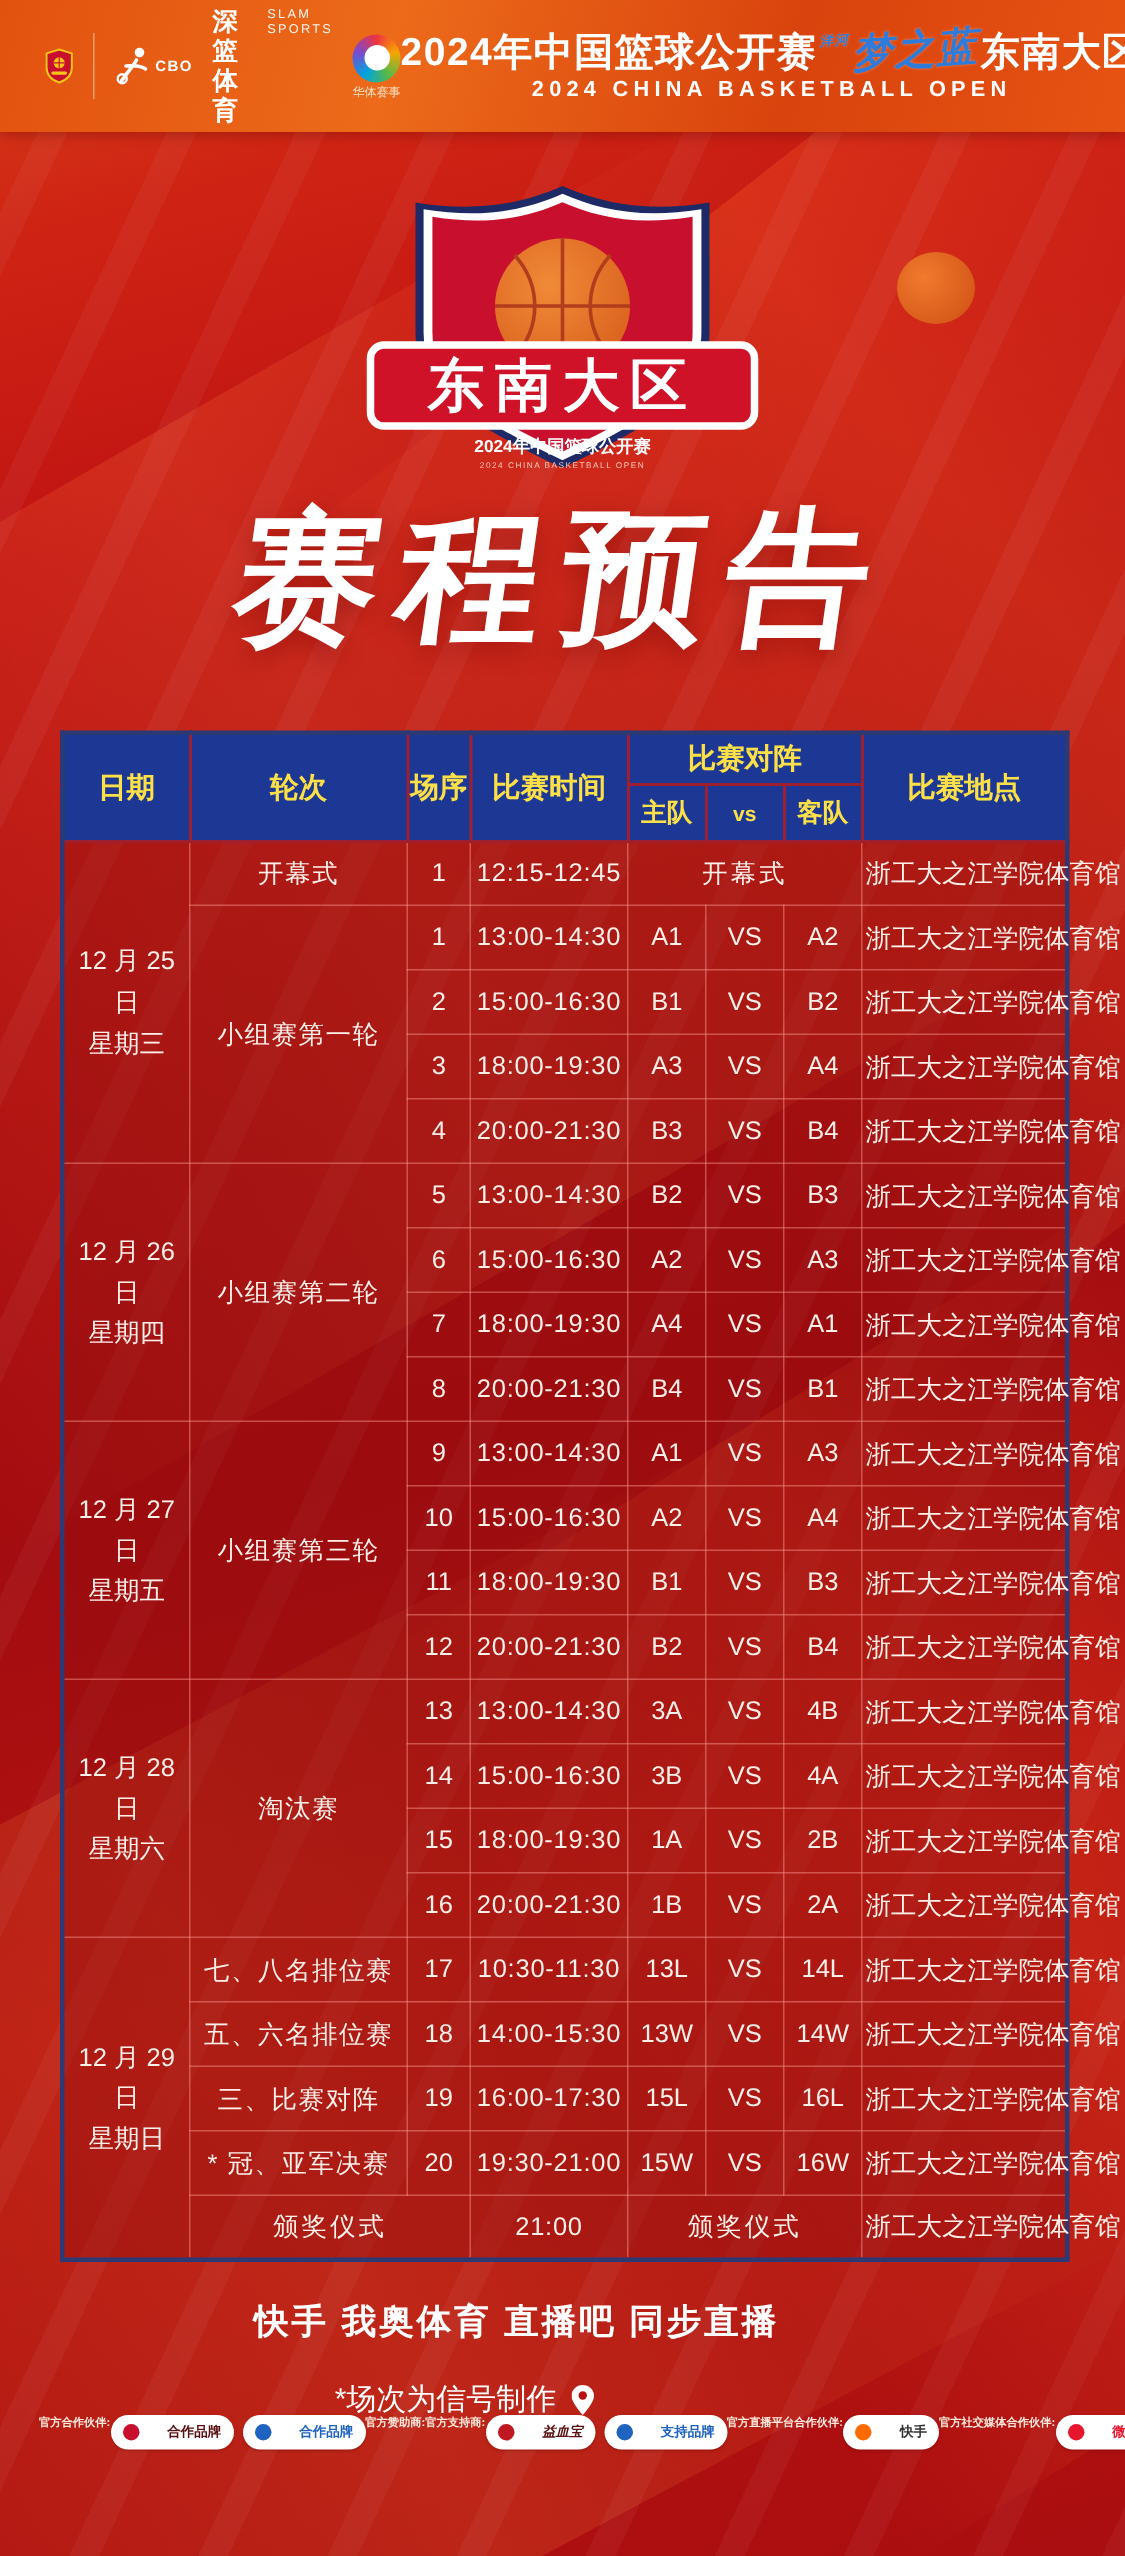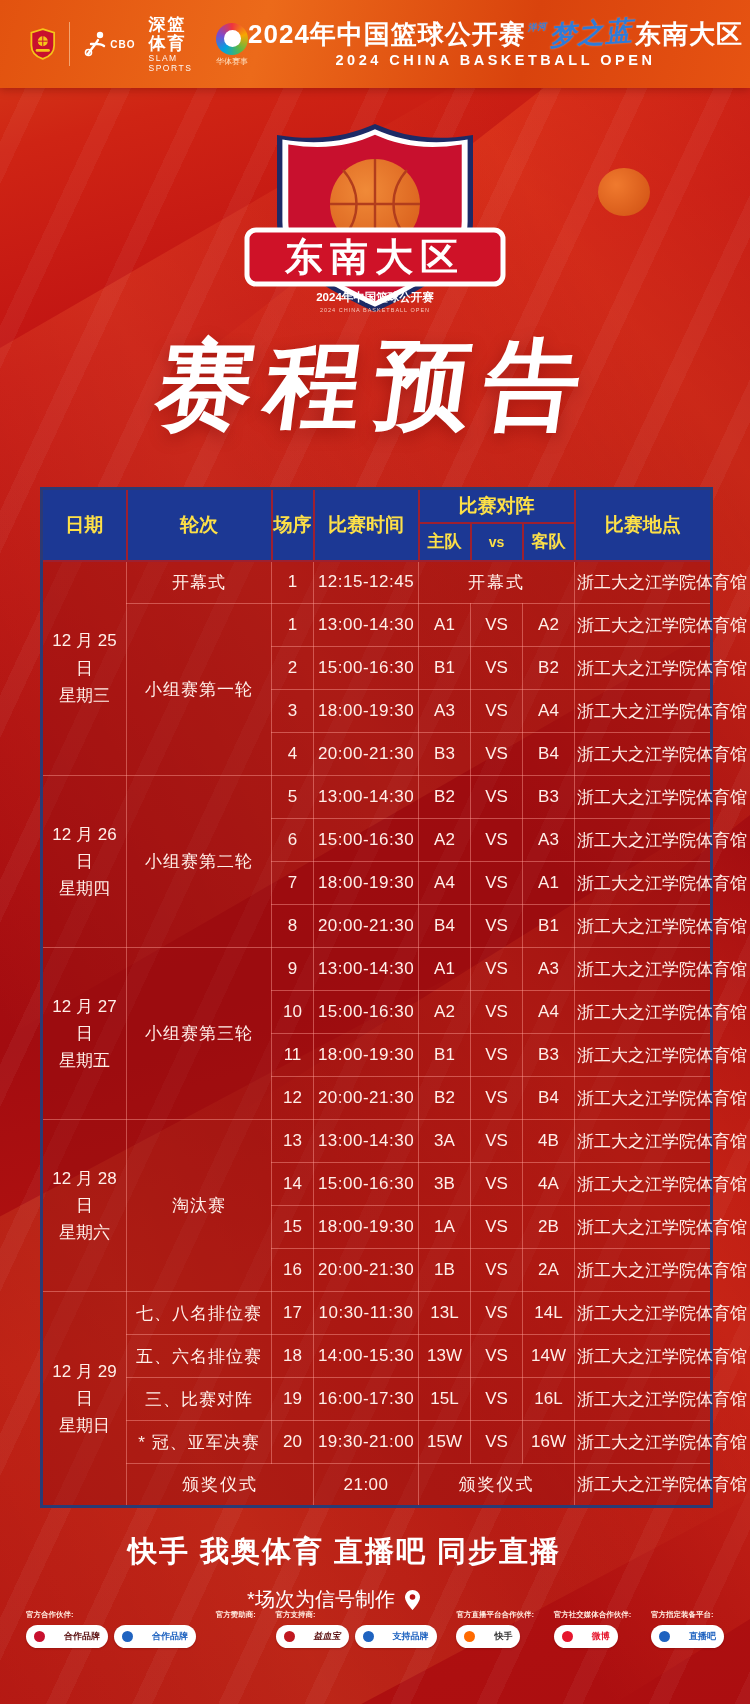--- a/index.html
+++ b/index.html
@@ -23,21 +23,21 @@
        background:radial-gradient(circle at 35% 35%,#f07a2e,#cf4f12);}
 
   
   .banner{position:absolute;left:0;top:0;width:750px;height:88px;
     background:linear-gradient(105deg,#e2520f 0%,#ec6a1a 35%,#d9430d 70%,#e65312 100%);
     display:flex;align-items:center;box-shadow:0 2px 8px rgba(90,10,0,.35);}
   .banner-left{display:flex;align-items:center;gap:13px;padding-left:30px;}
   .vdiv{width:1px;height:44px;background:rgba(255,225,190,.55);}
   .cbo-block{display:flex;flex-direction:row;align-items:center;line-height:1;}
   .cbo-label{font-size:10px;font-weight:bold;letter-spacing:1px;margin-top:2px;}
-  .slam-block{display:flex;flex-direction:column;line-height:1.15;justify-content:space-between;}
+  .slam-block{display:flex;flex-direction:row;line-height:1.15;justify-content:space-between;}
   .slam-cn{font-size:17px;font-weight:bold;letter-spacing:2px;}
   .slam-en{font-size:8.5px;letter-spacing:1.5px;opacity:.95;}
   .huati{display:flex;flex-direction:column;align-items:center;line-height:1;}
   .huati-ring{width:32px;height:32px;border-radius:50%;
      background:conic-gradient(#ef3340,#f7a600,#58b947,#00a3e0,#7a4bd0,#ef3340);
      display:flex;align-items:center;justify-content:center;}
   .huati-ring span{width:17px;height:17px;border-radius:50%;background:#fff;display:block;}
   .huati-label{font-size:8px;margin-top:3px;color:#ffe3c4;}
   .banner-title{flex:1;text-align:center;padding-right:16px;line-height:1.05;}
   .bt-cn{font-size:26px;font-weight:bold;letter-spacing:1px;white-space:nowrap;}
@@ -70,28 +70,28 @@
   td.r{font-size:17px;letter-spacing:1px;}
   td.n{font-size:17px;}
   td.t{font-size:17px;letter-spacing:.5px;}
   td.m{font-size:17px;}
   td.s{font-size:15px;}
   td.ve{font-size:13.5px;white-space:nowrap;}
   td.mg{font-size:18px;letter-spacing:2px;}
 
   
   .live-line{position:absolute;left:0;top:1532px;width:689px;text-align:center;
-     font-size:29px;font-weight:bold;letter-spacing:2px;}
+     font-size:23px;font-weight:bold;letter-spacing:2px;}
   .note-line{position:absolute;left:0;top:1586px;width:619px;text-align:center;
-     font-size:20px;display:flex;align-items:center;justify-content:center;gap:10px;padding-left:24px;}
+     font-size:20px;display:flex;align-items:center;justify-content:center;gap:10px;}
   .pin{display:inline-block;}
 
   .sponsors{position:absolute;left:26px;top:1610px;width:698px;display:flex;
      justify-content:space-between;align-items:flex-start;}
-  .sgroup{display:flex;flex-direction:column;justify-content:flex-end;}
+  .sgroup{display:flex;justify-content:flex-end;}
   .slabel{font-size:7.5px;font-weight:bold;color:#ffe9dd;margin-bottom:5px;white-space:nowrap;}
   .spills{display:flex;gap:6px;}
   .pill{background:#fff;border-radius:12px;height:23px;display:flex;align-items:center;
      padding:0 8px;gap:19px;box-shadow:0 1px 2px rgba(90,0,0,.3);}
   .pill .dot{width:11px;height:11px;border-radius:50%;display:inline-block;flex:none;}
   .pill span:last-child{font-size:9px;font-weight:bold;white-space:nowrap;}
 </style>
 </head>
 <body>
 

